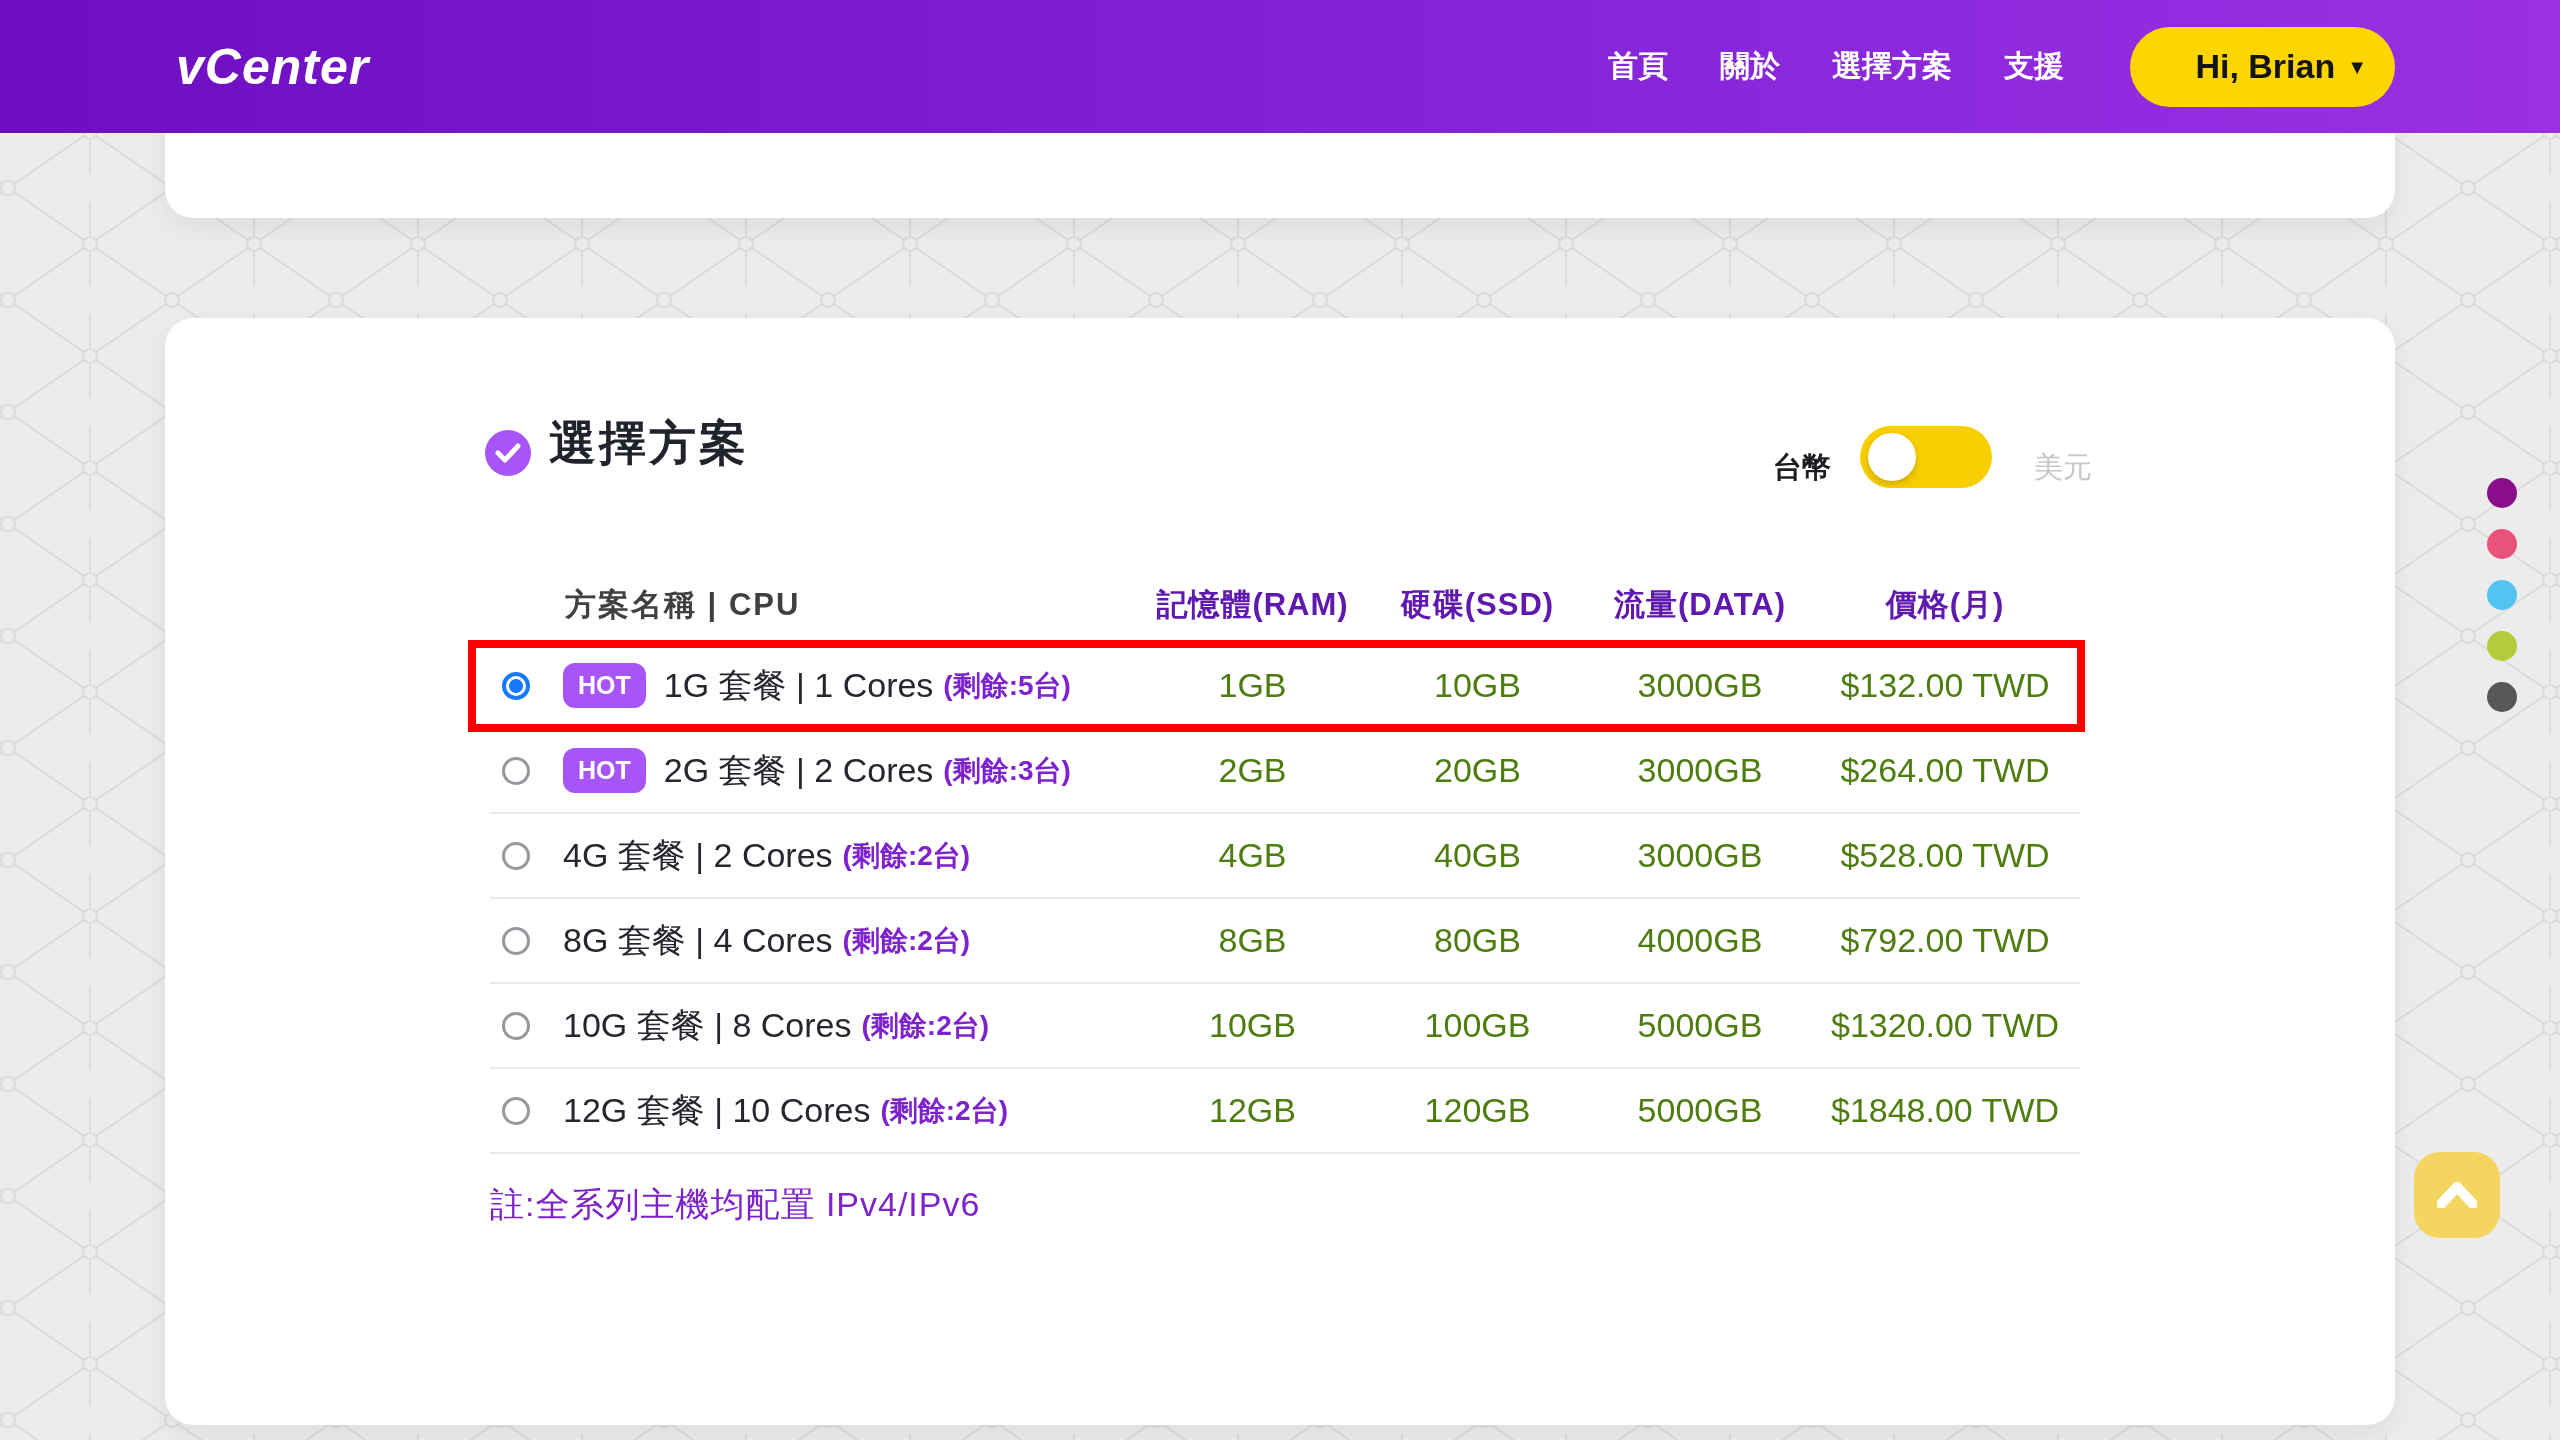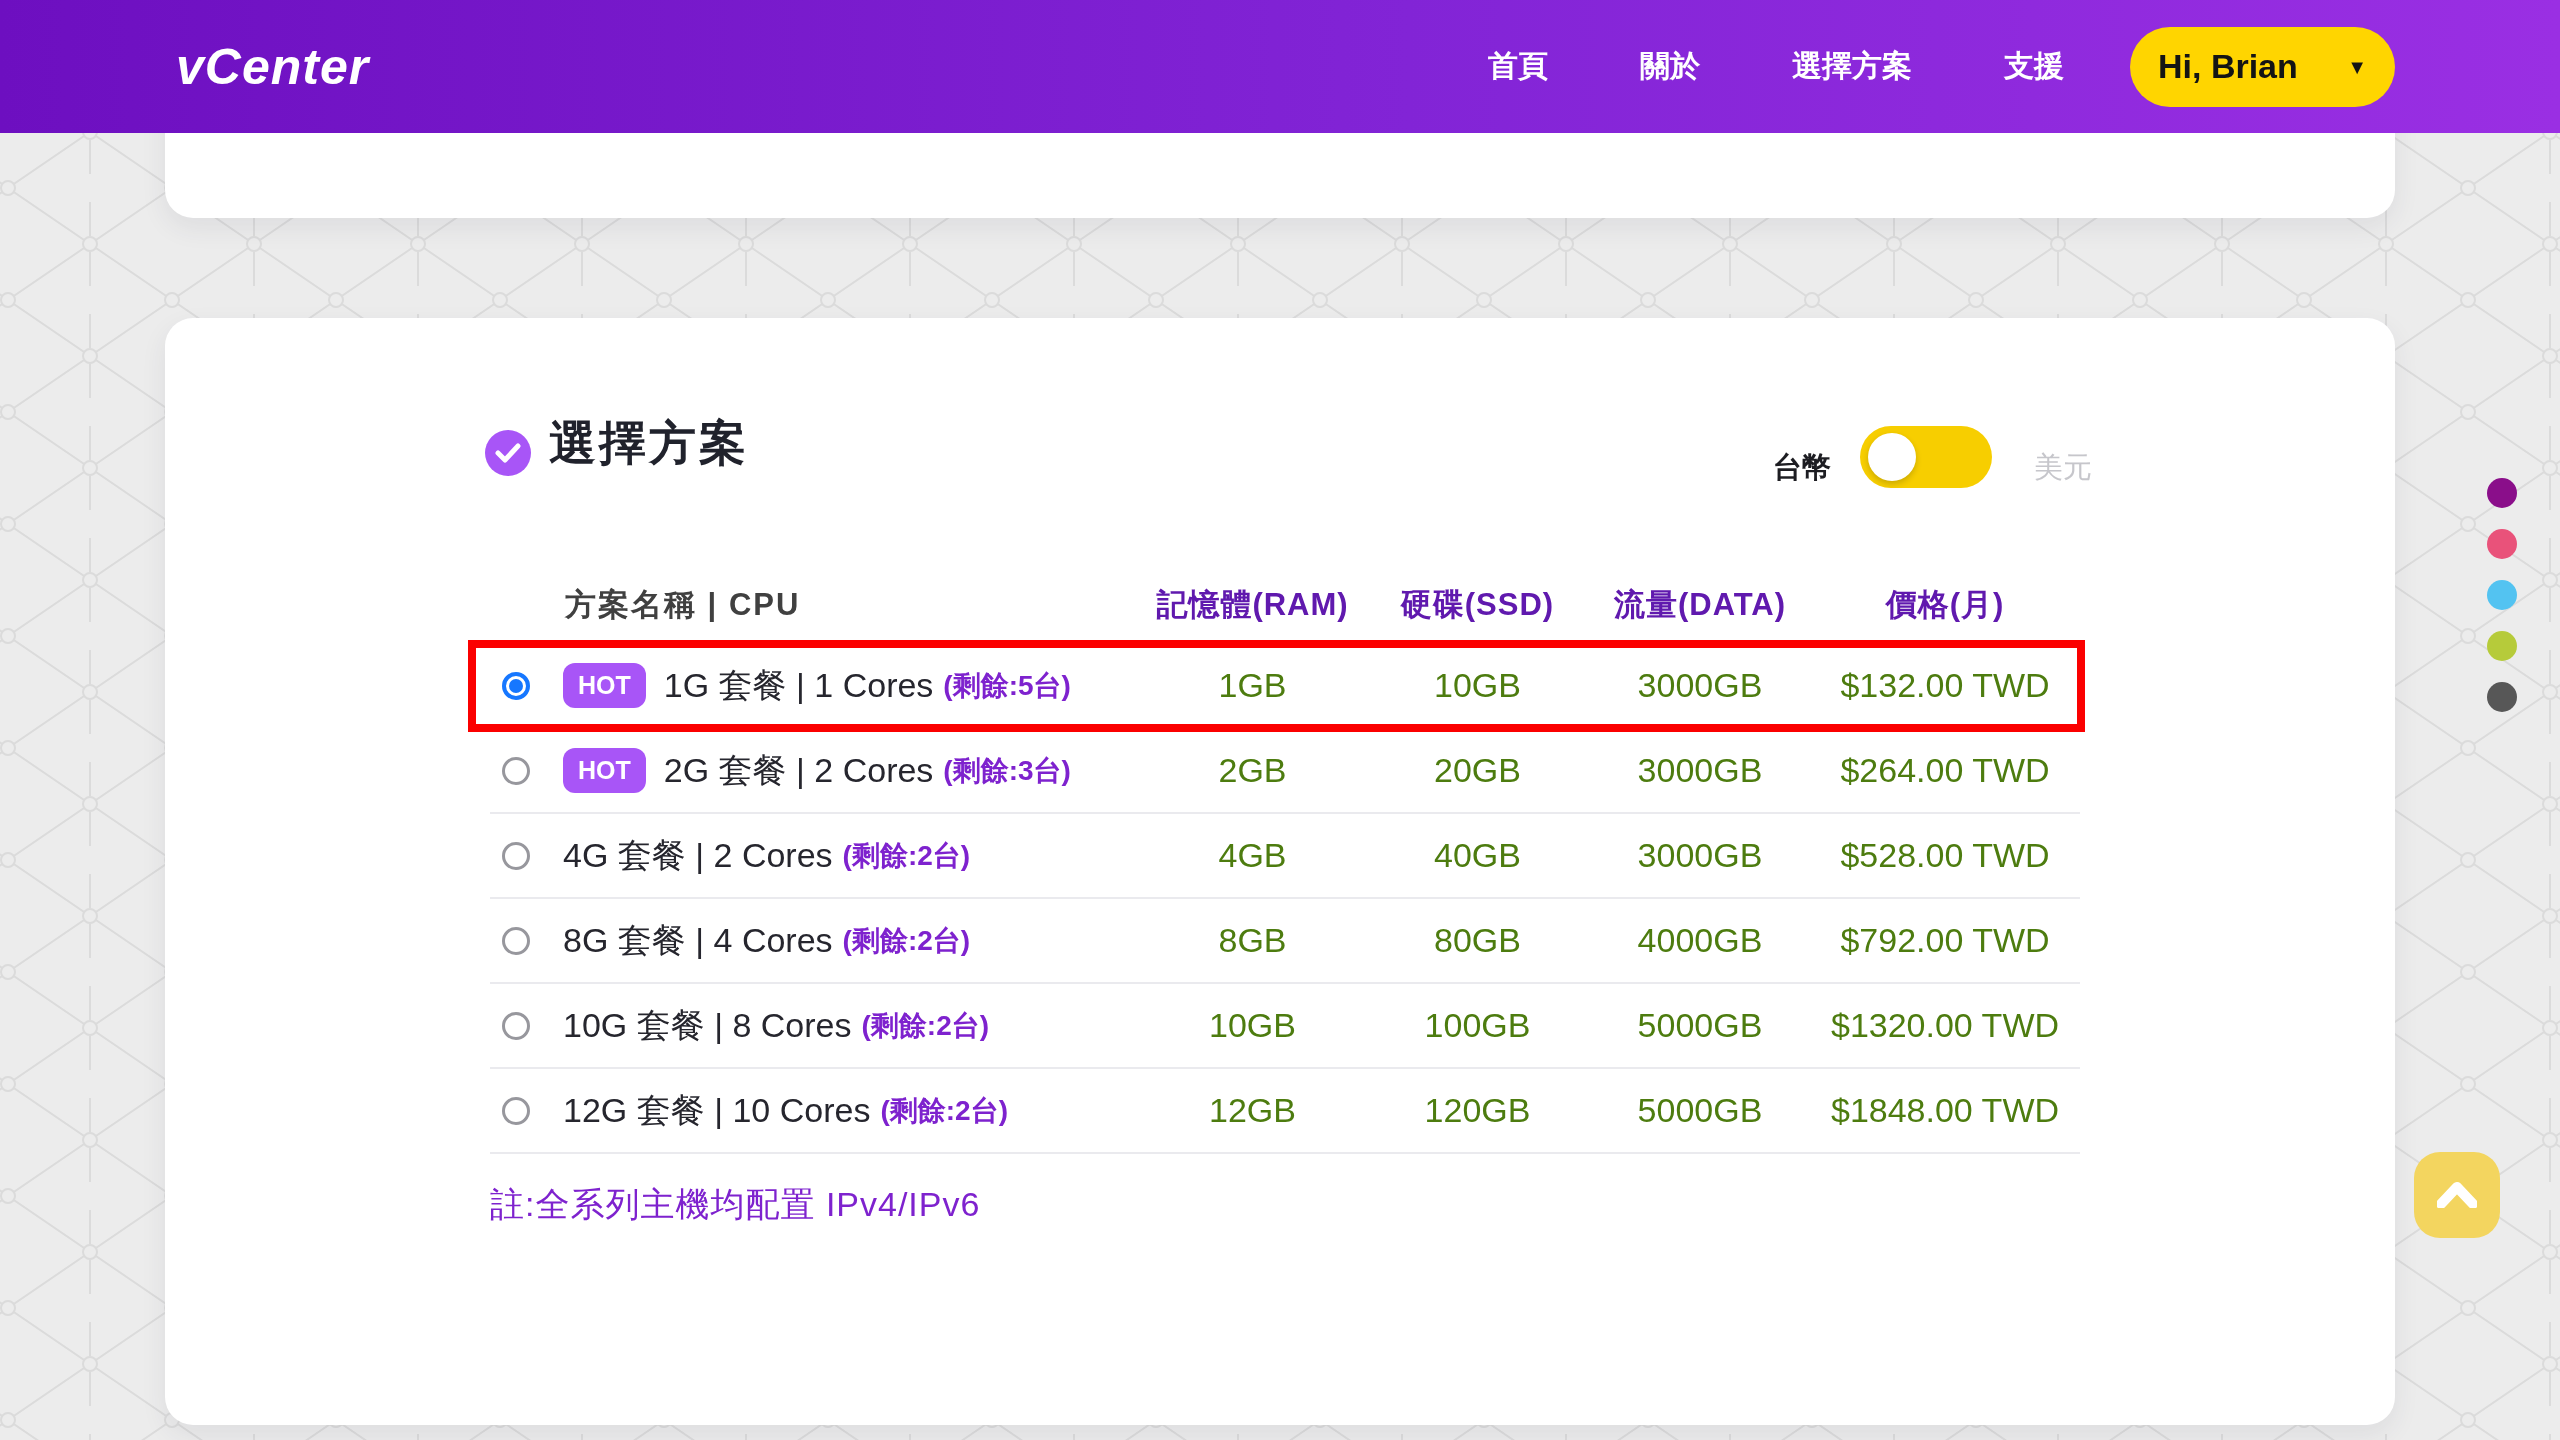--- a/index.html
+++ b/index.html
@@ -10,26 +10,26 @@
   .page{position:relative;width:2560px;height:1437px;}
   .bg-pattern{position:absolute;left:0;top:0;z-index:0;}
 
   
   .site-header{
     position:absolute;left:0;top:0;width:2560px;height:133px;z-index:20;
     background:linear-gradient(90deg,#6d0fc0 0%,#8224d6 55%,#9a2fe3 100%);
     display:flex;align-items:center;
   }
   .logo{margin-left:176px;font-size:50px;font-weight:bold;font-style:italic;color:#fff;letter-spacing:1px;cursor:pointer;}
-  .main-nav{margin-left:auto;display:flex;gap:92px;}
+  .main-nav{margin-left:auto;display:flex;gap:52px;}
   .nav-item{color:#fff;font-size:30px;font-weight:bold;cursor:pointer;white-space:nowrap;}
   .user-btn{
     margin-left:66px;margin-right:165px;min-width:265px;height:80px;border-radius:40px;
     background:#ffd500;border:none;font-family:inherit;font-size:34px;font-weight:bold;color:#141414;
-    display:flex;align-items:center;justify-content:space-between;gap:12px;cursor:pointer;padding:0 28px;
+    display:flex;align-items:center;justify-content:flex-end;gap:12px;cursor:pointer;padding:0 28px;
   }
   .caret{font-size:20px;line-height:1;}
 
   
   .top-card{
     position:absolute;left:165px;top:60px;width:2230px;height:158px;background:#fff;
     border-radius:28px;box-shadow:0 10px 26px rgba(50,50,80,.08);z-index:5;
   }
   .main-card{
     position:absolute;left:165px;top:318px;width:2230px;height:1107px;background:#fff;

